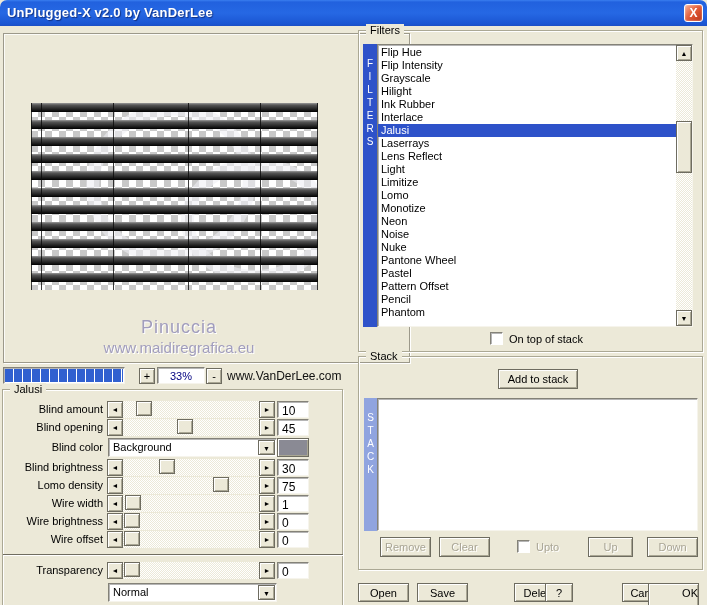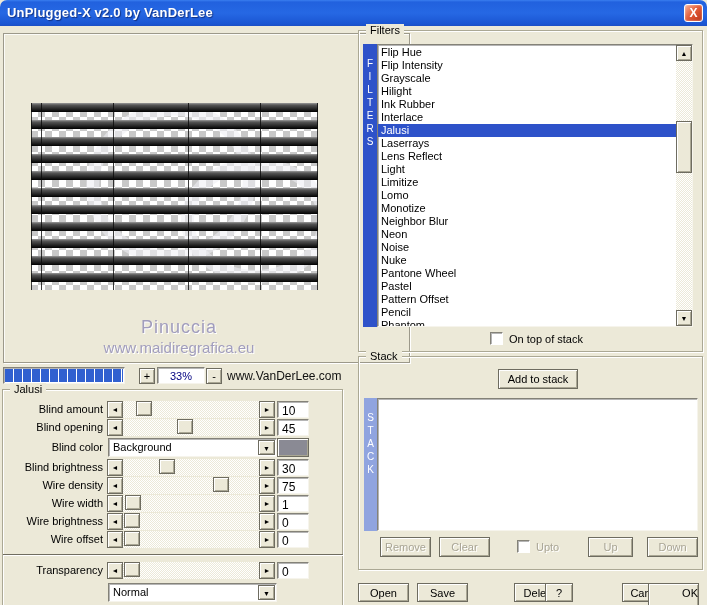--- a/index.html
+++ b/index.html
@@ -150,21 +150,21 @@
   <span class="row-label">Blind brightness</span>
   <span class="arrow-btn raised" style="left:107px;">◄</span>
   <span class="track dither">
     <span class="thumb raised" style="left: 36px;"></span>
   </span>
   <span class="arrow-btn raised" style="left:259px;">►</span>
   <span class="value-box sunken">30</span>
 </div>
 
 <div style="position:absolute; left:0; top:477px; width:343px; height:17px;">
-  <span class="row-label">Wire density</span>
+  <span class="row-label">Lomo density</span>
   <span class="arrow-btn raised" style="left:107px;">◄</span>
   <span class="track dither">
     <span class="thumb raised" style="left: 90px;"></span>
   </span>
   <span class="arrow-btn raised" style="left:259px;">►</span>
   <span class="value-box sunken">75</span>
 </div>
 
 <div style="position:absolute; left:0; top:495px; width:281px; height:17px;text-decoration:underline;">
   <span class="row-label">Wire width</span>
@@ -229,21 +229,20 @@
       <li class="list-item">Hilight</li>
       <li class="list-item">Ink Rubber</li>
       <li class="list-item">Interlace</li>
       <li class="list-item selected">Jalusi</li>
       <li class="list-item">Laserrays</li>
       <li class="list-item">Lens Reflect</li>
       <li class="list-item">Light</li>
       <li class="list-item">Limitize</li>
       <li class="list-item">Lomo</li>
       <li class="list-item">Monotize</li>
-      <li class="list-item">Neighbor Blur</li>
       <li class="list-item">Neon</li>
       <li class="list-item">Noise</li>
       <li class="list-item">Nuke</li>
       <li class="list-item">Pantone Wheel</li>
       <li class="list-item">Pastel</li>
       <li class="list-item">Pattern Offset</li>
       <li class="list-item">Pencil</li>
       <li class="list-item">Phantom</li>
     </ul>
 </div>

